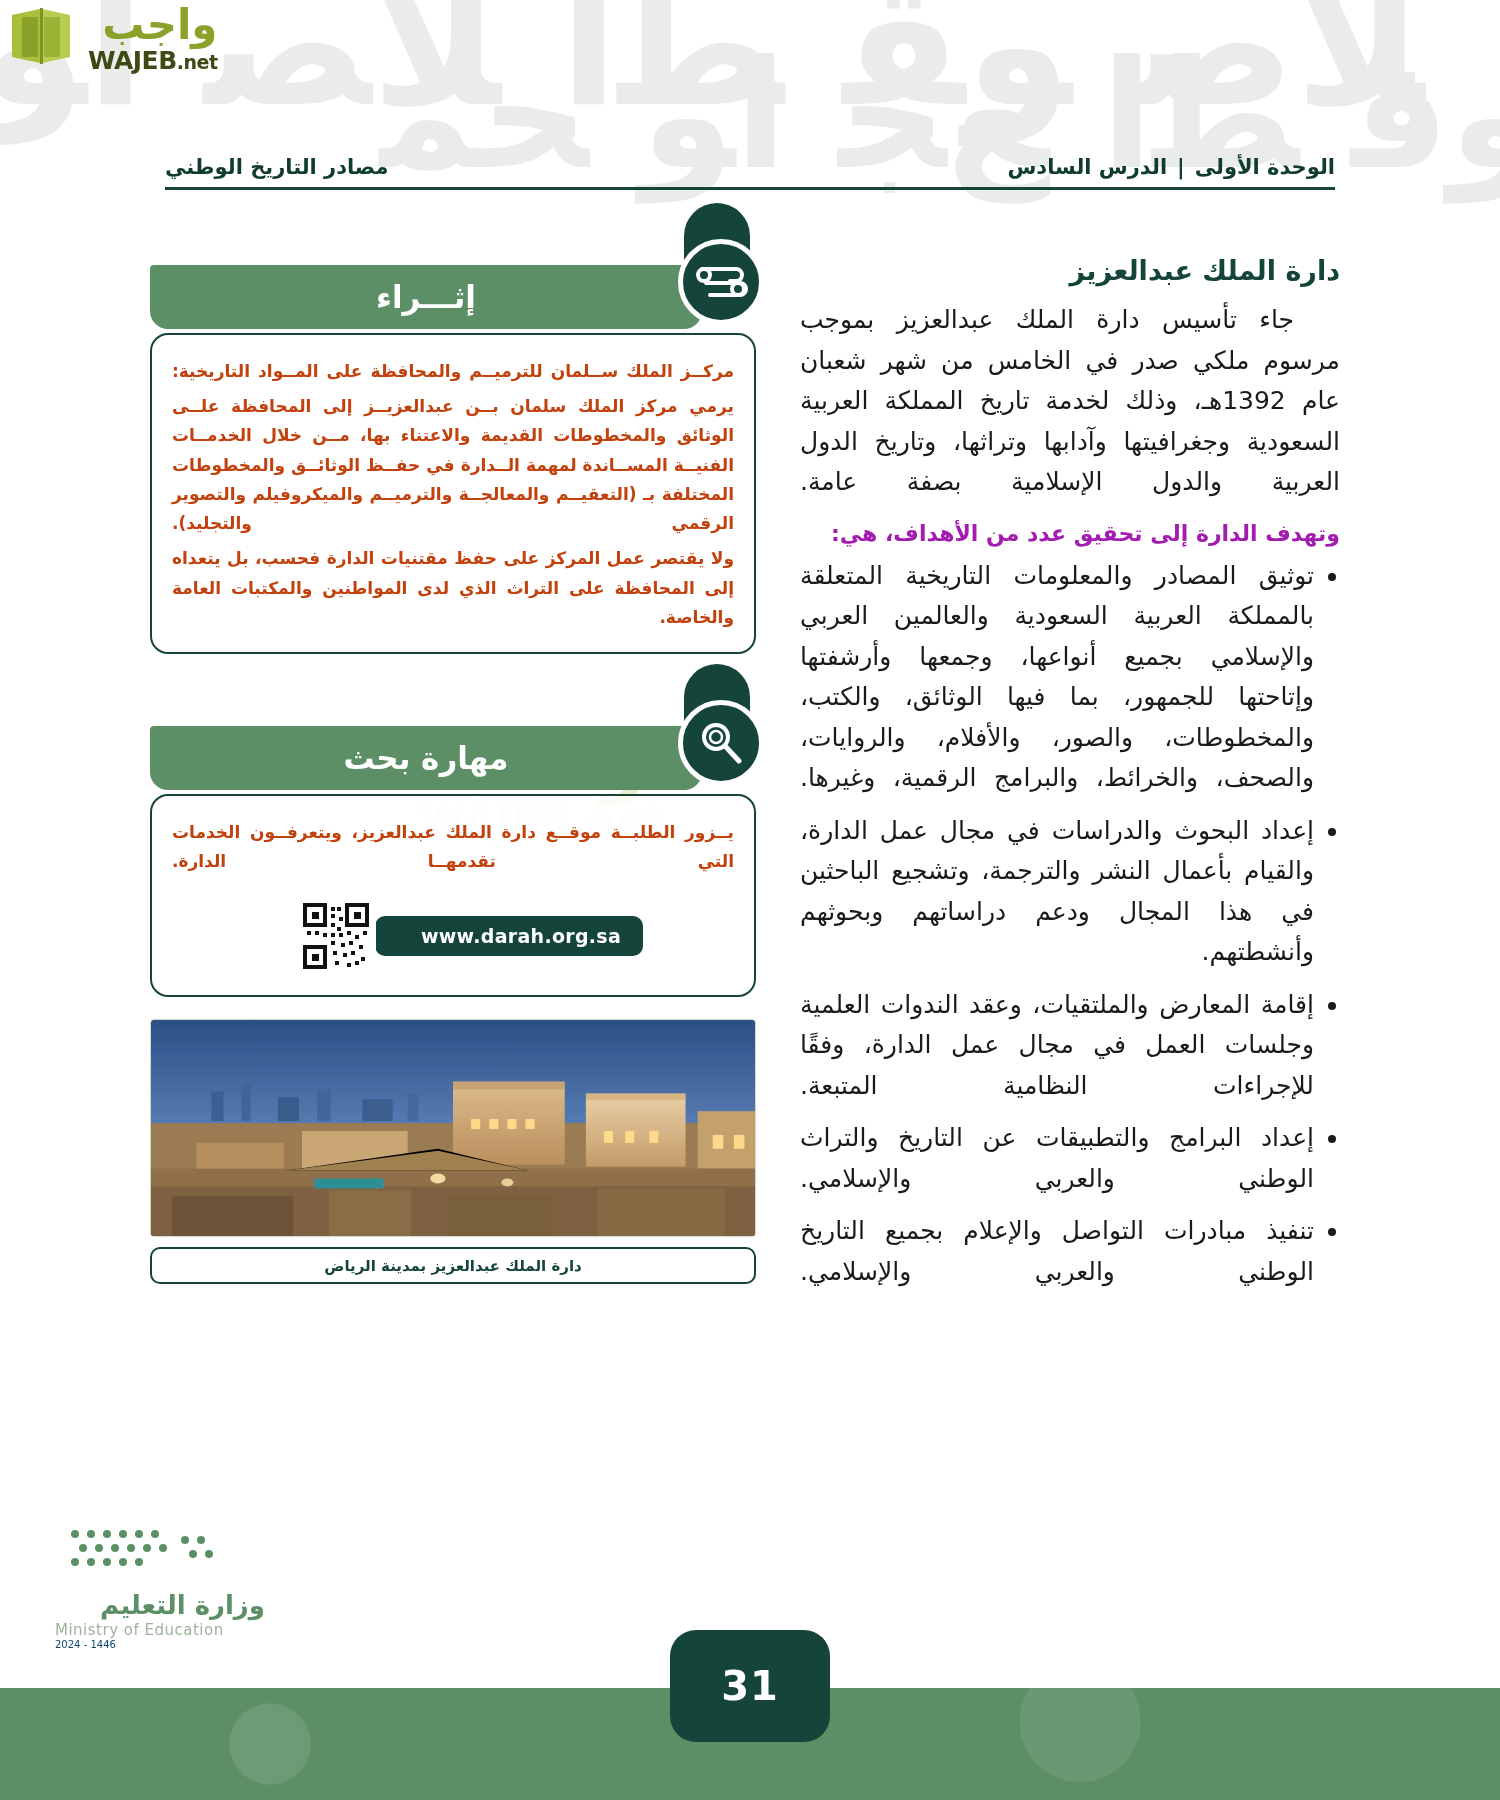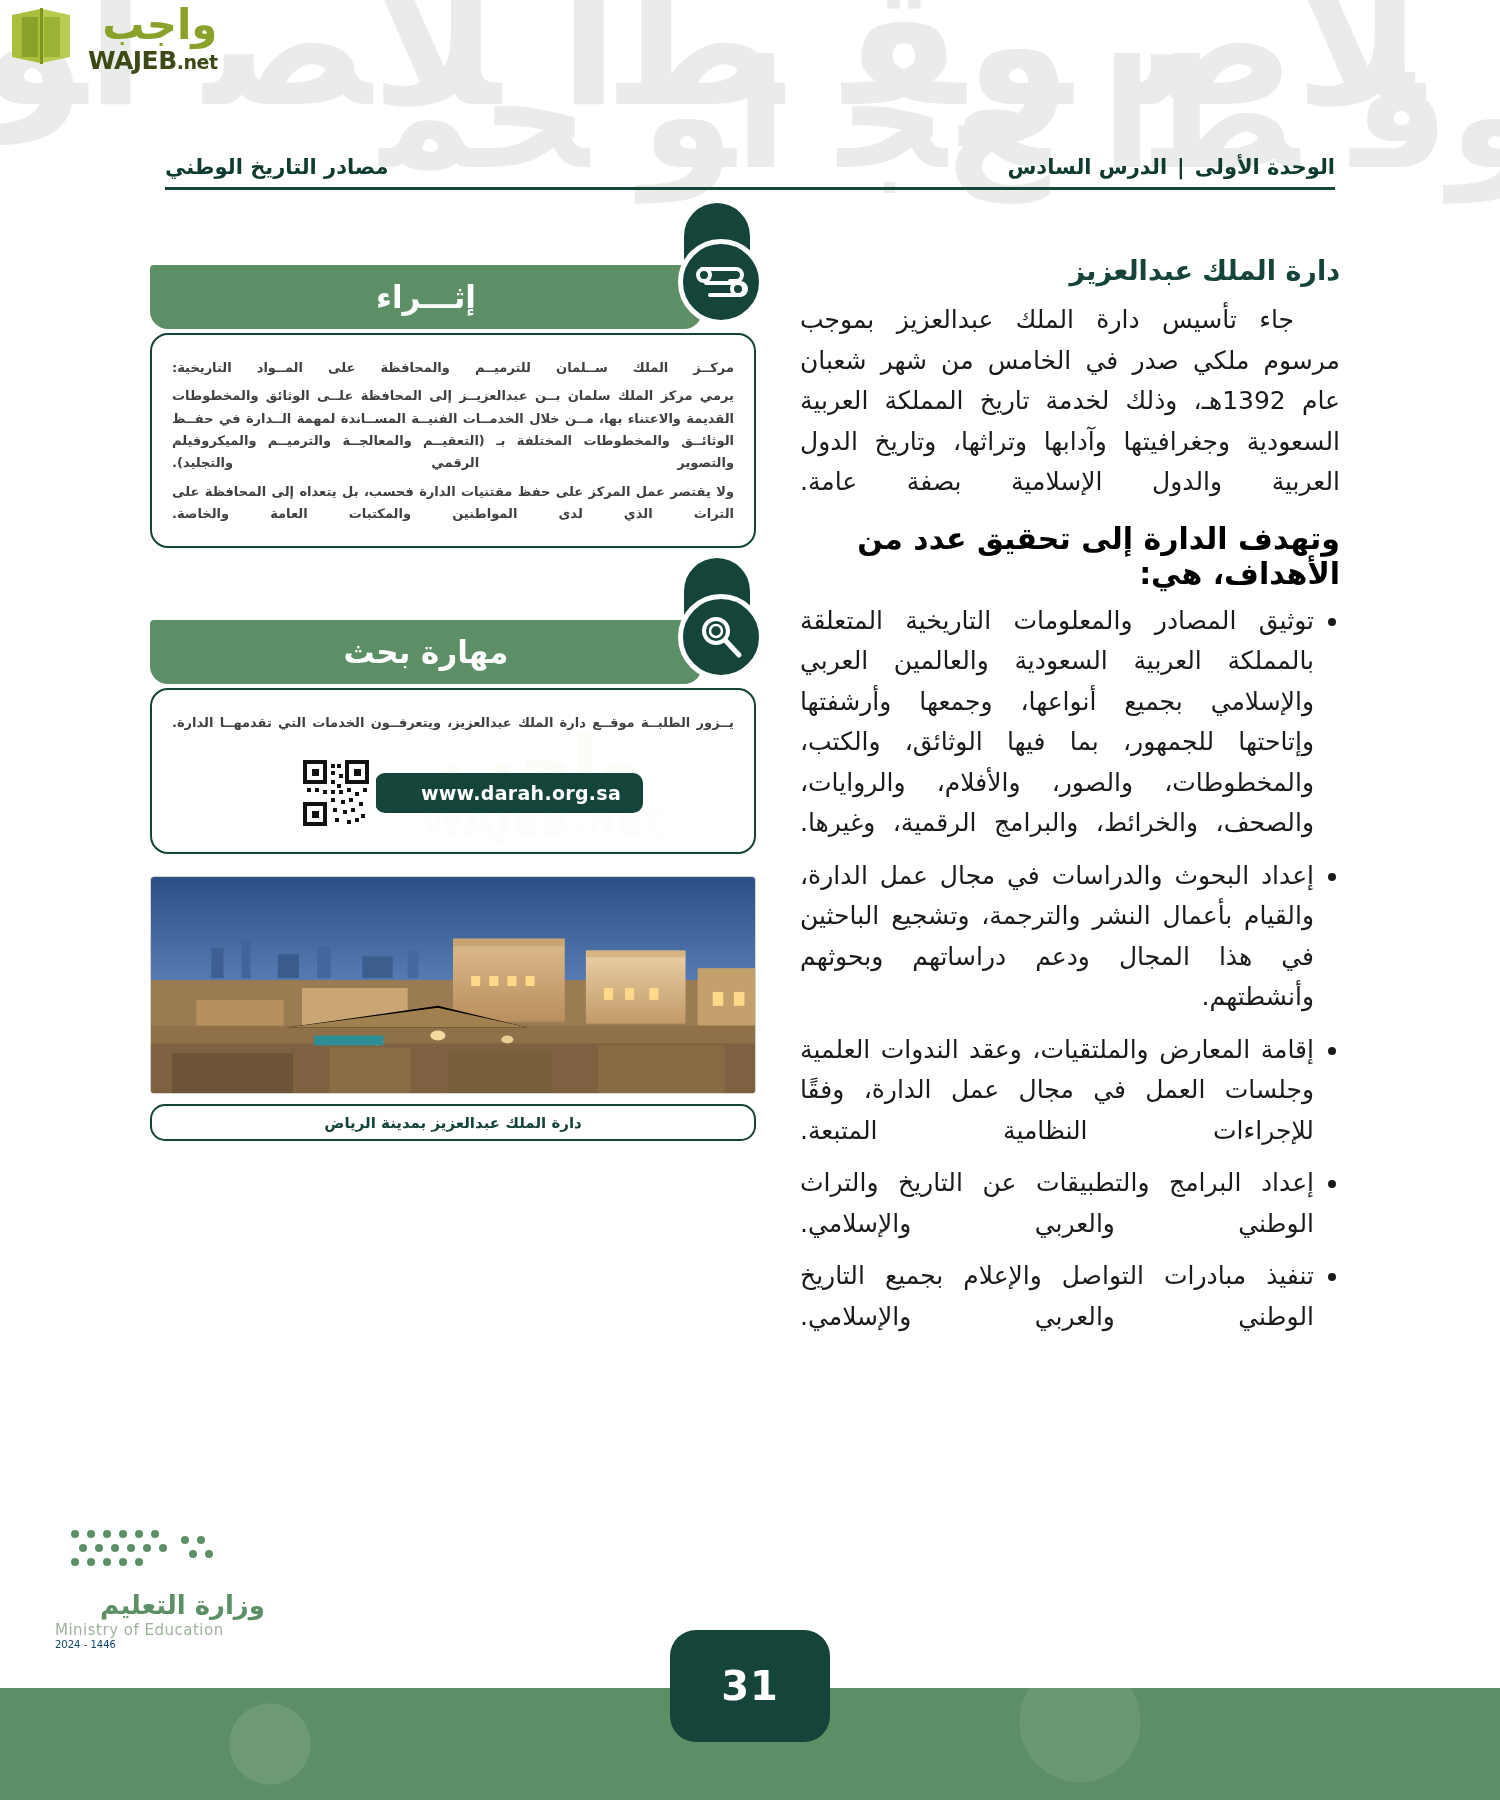--- a/index.html
+++ b/index.html
@@ -177,23 +177,23 @@
     font-size: 25px;
     line-height: 1.62;
     color: #1a1a1a;
     text-align: justify;
     text-align-last: justify;
     direction: rtl;
     text-indent: 46px;
     margin-bottom: 18px;
   }
   .article-lead {
-    font-size: 30px;
-    font-weight: 700;
-    color: #000000;
+    font-size: 22px;
+    font-weight: 700;
+    color: #a21caf;
     direction: rtl;
     text-align: right;
     margin: 14px 0 10px 0;
   }
   .bullets {
     list-style: none;
     direction: rtl;
   }
   .bullets li {
     position: relative;
@@ -289,23 +289,23 @@
 
   .side-box {
     border: 2px solid #14443a;
     border-radius: 18px;
     padding: 22px 20px 20px 20px;
     background: rgba(255,255,255,0.82);
     position: relative;
     z-index: 4;
   }
   .side-p {
-    font-size: 13px;
+    font-size: 17px;
     line-height: 1.72;
-    color: #404040;
+    color: #c2410c;
     font-weight: 700;
     text-align: justify;
     text-align-last: justify;
     direction: rtl;
     margin-bottom: 6px;
   }
   .side-p:last-child { margin-bottom: 0; }
 
   
   .qr-row {
@@ -350,21 +350,21 @@
     border-radius: 4px;
     overflow: hidden;
     position: relative;
     border: 1px solid #cfd6cc;
   }
   .photo-frame svg { display: block; width: 100%; height: 100%; }
 
   .caption-box {
     margin-top: 10px;
     border: 2px solid #14443a;
-    border-radius: 15px;
+    border-radius: 10px;
     padding: 7px 10px;
     text-align: center;
   }
   .caption-text {
     font-size: 15px;
     font-weight: 700;
     color: #14443a;
     direction: rtl;
   }
 

